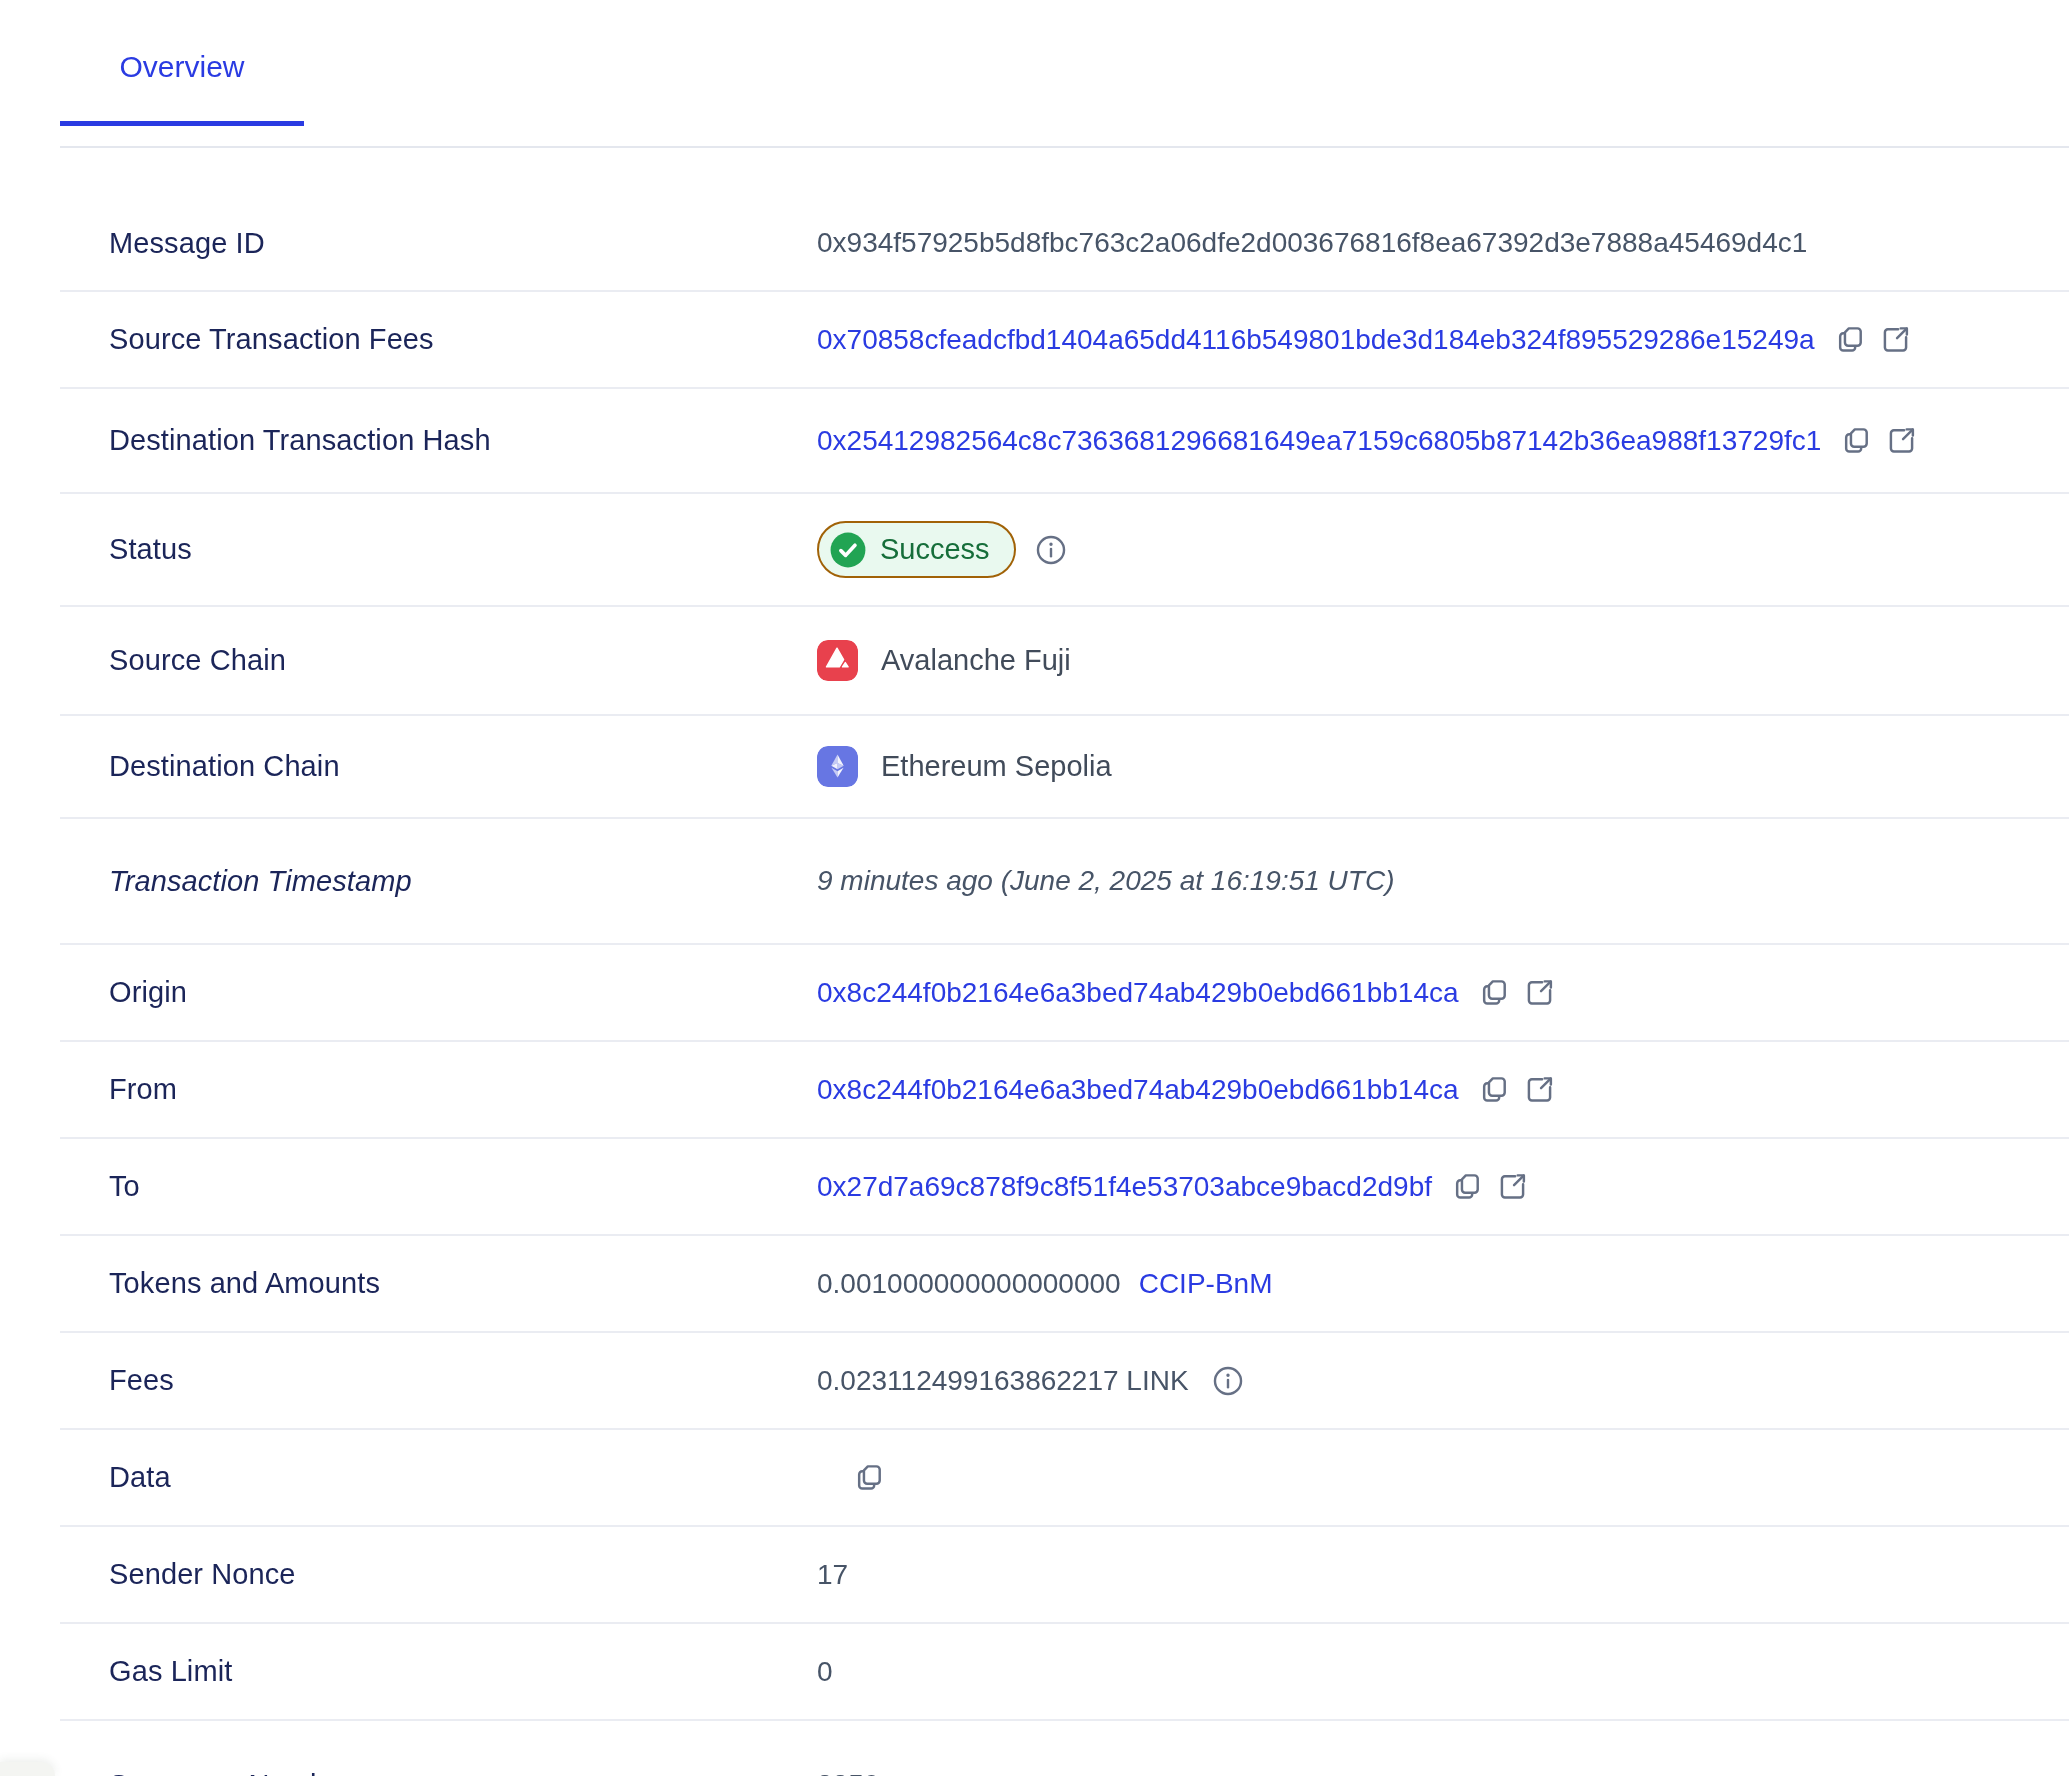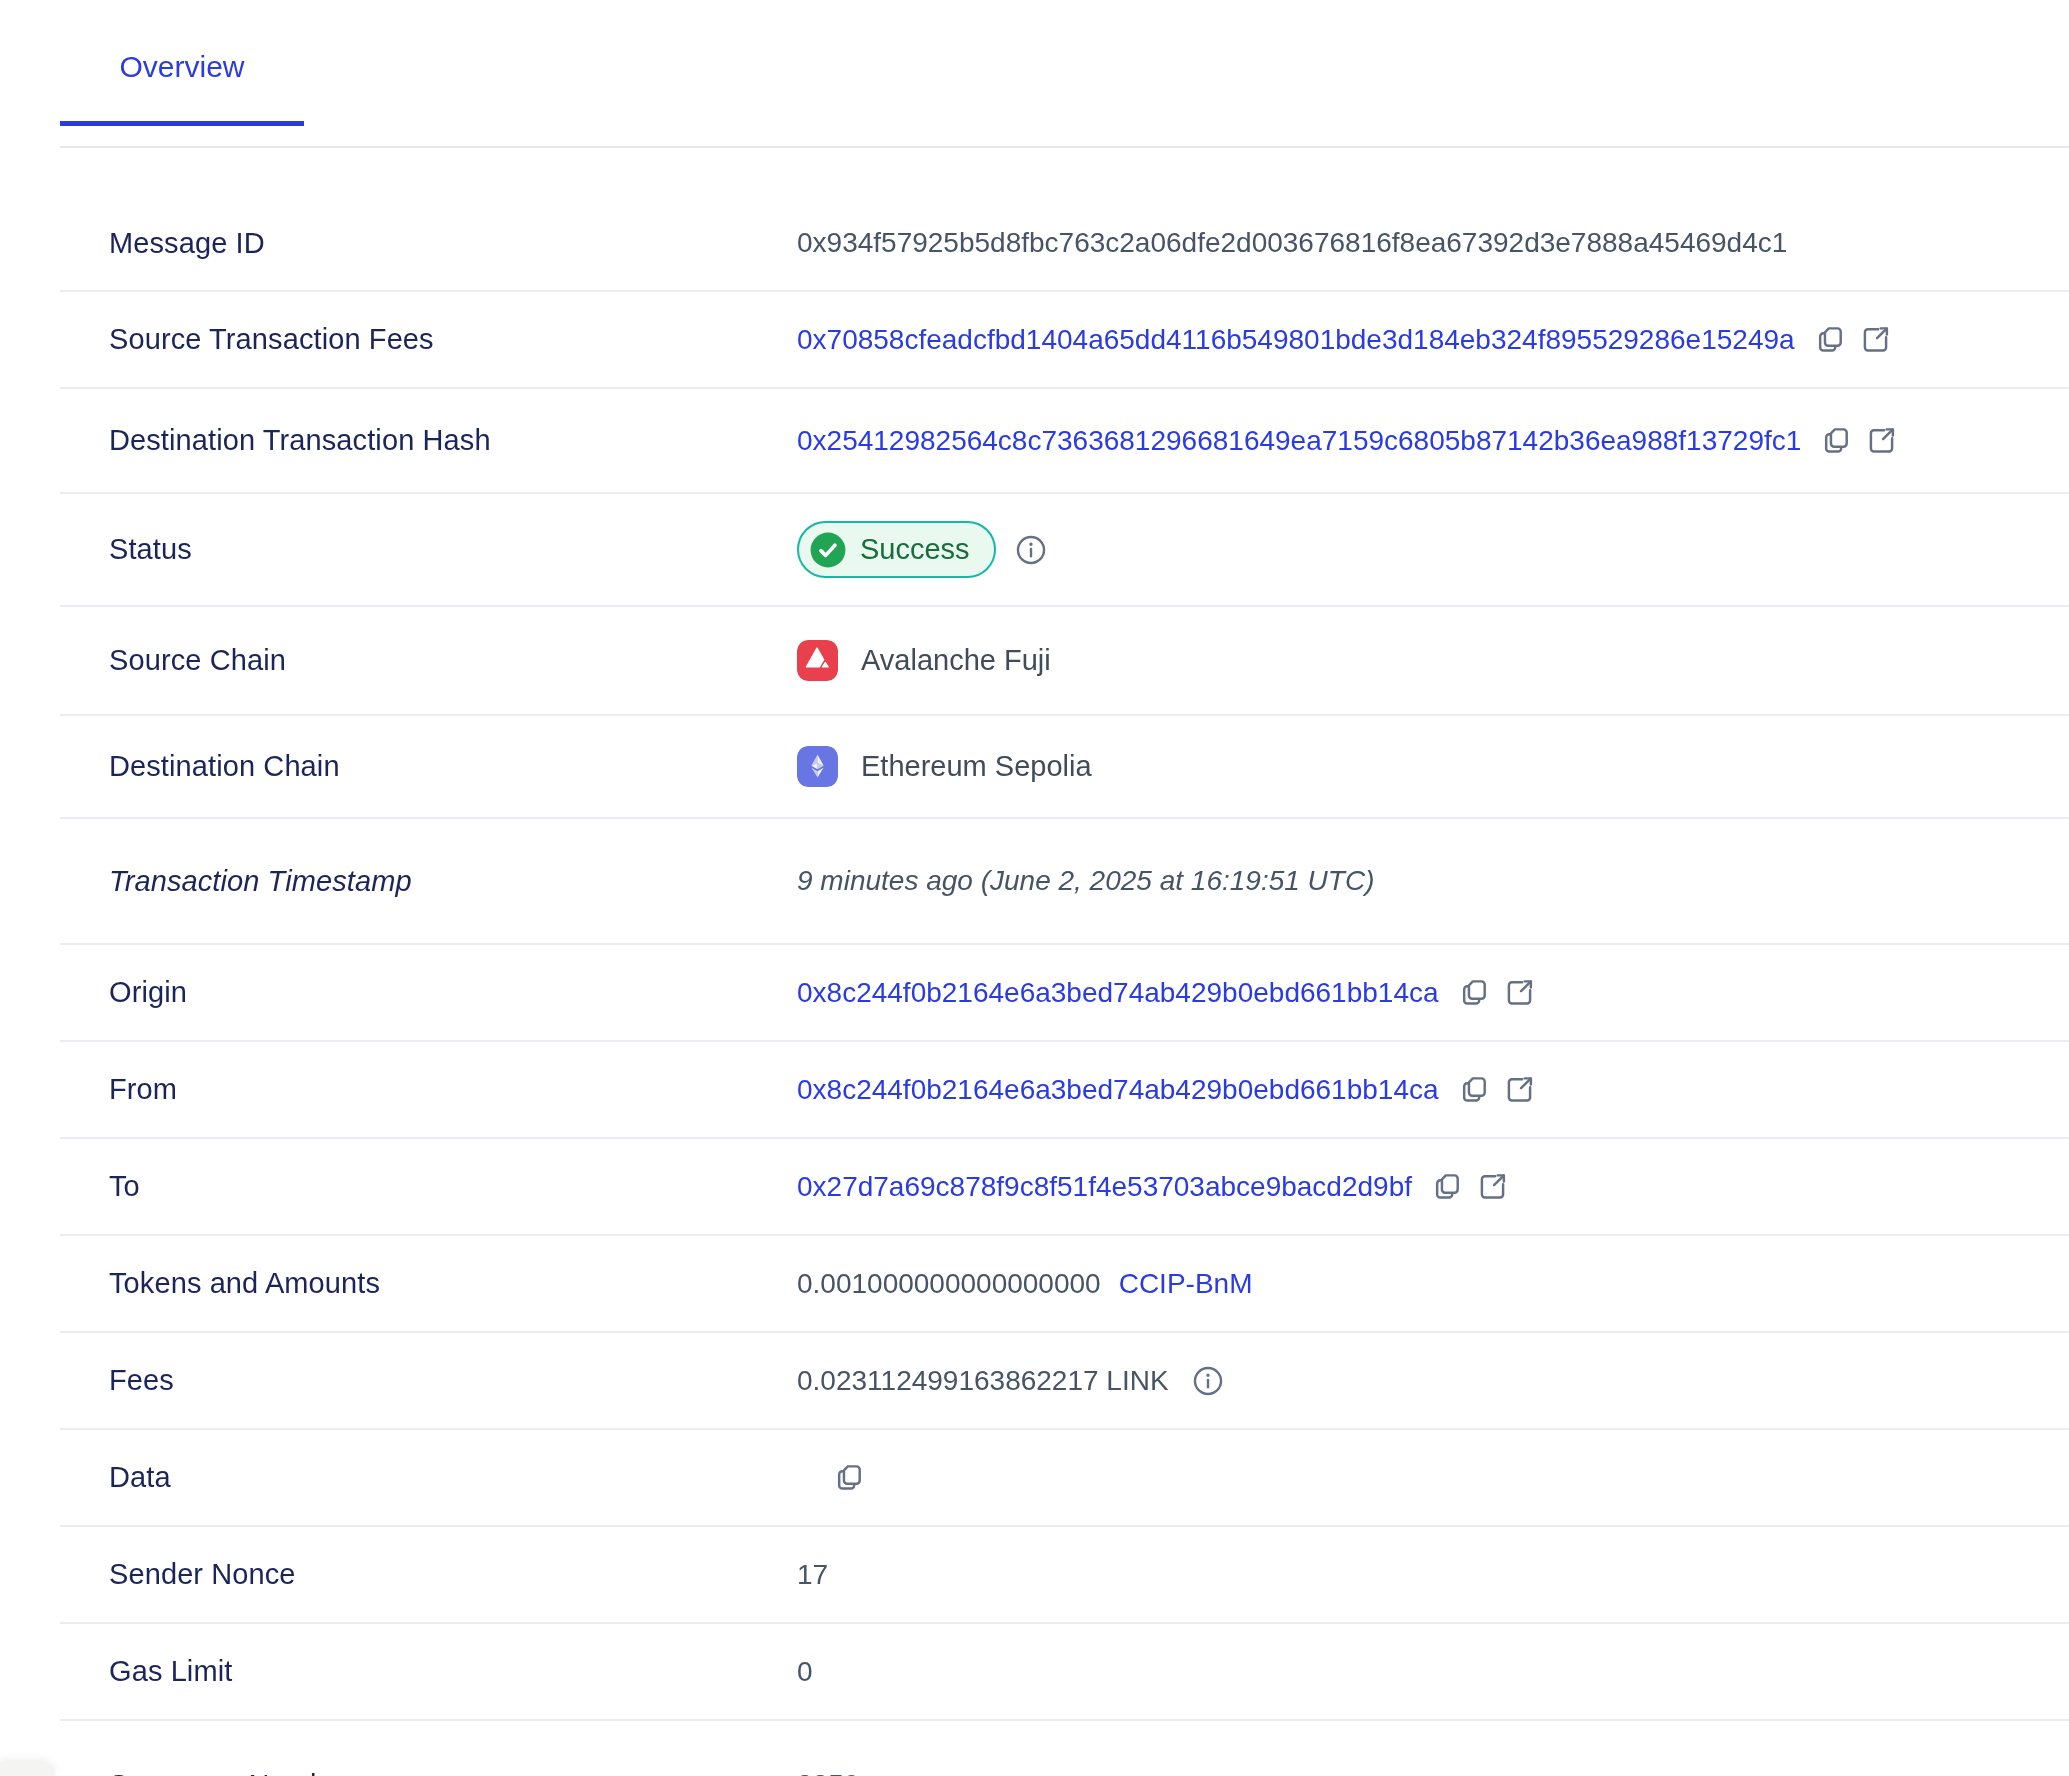--- a/index.html
+++ b/index.html
@@ -25,33 +25,33 @@
   .table{margin-top:48px;}
   .row{
     position:relative;display:flex;align-items:center;
     margin-left:60px;box-sizing:border-box;
   }
   .row.bordered{border-bottom:2px solid #EAECF2;}
   .row .label{
     padding-left:49px;font-size:29px;color:#1B2559;letter-spacing:0.1px;
   }
   .row .value{
-    position:absolute;left:737px;display:flex;align-items:center;
+    position:absolute;left:757px;display:flex;align-items:center;
     font-size:28px;color:#475467;white-space:nowrap;
   }
   .plain-value{color:#475467;}
   .link-value{color:#2A3BE2;cursor:pointer;text-decoration:none;}
   .icon-btn{display:inline-flex;align-items:center;justify-content:center;cursor:pointer;margin-left:20px;}
   .icon-btn + .icon-btn{margin-left:14px;}
   .info-wrap{display:inline-flex;align-items:center;margin-left:18px;cursor:pointer;}
 
   
   .badge{
     display:inline-flex;align-items:center;height:57px;border-radius:30px;
-    background:#E9F9EF;border:2px solid #14b8a6;box-sizing:border-box;
+    background:#E9F9EF;border:2px solid #a16207;box-sizing:border-box;
     padding:0 24px 0 10px;gap:13px;justify-content:flex-end;
   }
   .badge .badge-text{font-size:29px;color:#166E3A;font-weight:400;}
 
   
   .chain-cell{display:inline-flex;align-items:center;gap:23px;}
   .chain-name{font-size:29px;color:#414B5A;}
   .chain-ico{display:inline-flex;border-radius:11px;overflow:hidden;}
 
   .token-amount{color:#475467;margin-right:18px;}

